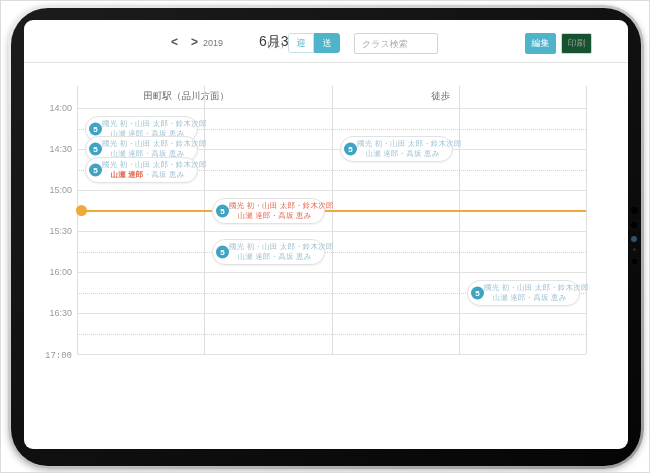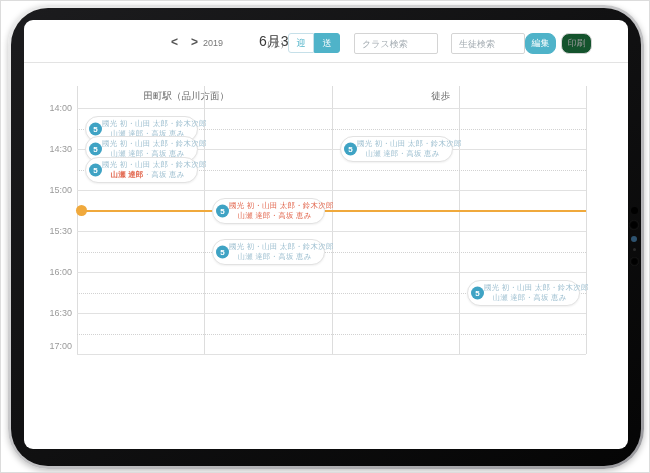--- a/index.html
+++ b/index.html
@@ -38,21 +38,21 @@
   .toggle-btn.left { border-radius:3px 0 0 3px; }
   .toggle-btn.right { border-radius:0 3px 3px 0; }
   .toggle-btn.selected { background:var(--accent); border-color:var(--accent); color:#fff; }
 
   .search-input { position:absolute; top:13px; height:21px; border:1px solid #d4d4d4; border-radius:2px;
                   font-size:9px; padding:0 7px; color:#555; outline:none; }
   .search-input::placeholder { color:#a5adb3; }
   .input-class { left:330px; width:84px; }
   .input-student { left:427px; width:74px; }
   .hbtn { position:absolute; top:13px; width:31px; height:21px; font-size:9px; text-align:center; line-height:19px;
-          border-radius:8px; cursor:pointer; }
+          border-radius:2px; cursor:pointer; }
   .btn-edit { left:501px; background:var(--accent); color:#fff; border:1px solid var(--accent); }
   .btn-print { left:537px; background:#14532d; color:#999; border:1px solid #d4d4d4; }
 
   
   .col-headers { position:absolute; left:35px; top:66px; width:509px; height:22px; display:flex;font-family:Liberation Serif, serif; }
   .col-header { flex:1; text-align:center; font-size:9.5px; color:#666; line-height:20px;
                 white-space:nowrap; overflow:hidden; }
   .time-labels { position:absolute; left:8px; top:88px; width:40px; }
   .time-label { position:absolute; right:0; width:40px; text-align:right; font-size:9px; color:#9a9a9a; }
 
@@ -97,37 +97,36 @@
           <div class="date-year">2019</div>
           <div class="date-day">6月3日</div>
           <div class="date-wd">（水）</div>
 
           <div class="toggle">
             <div class="toggle-btn left">迎</div>
             <div class="toggle-btn right selected">送</div>
           </div>
 
           <input class="search-input input-class" placeholder="クラス検索" style="">
-          <input class="search-input input-student" placeholder="生徒検索" style="">
           <div class="hbtn btn-edit">編集</div>
           <div class="hbtn btn-print">印刷</div>
         </div>
 
         <div class="col-headers" id="colHeaders">
             <div class="col-header">田町駅（品川方面）</div>
             <div class="col-header">徒歩</div>
           </div>
         <div class="time-labels" id="timeLabels">
             <div class="time-label" style="top: -5px;">14:00</div>
             <div class="time-label" style="top: 36px;">14:30</div>
             <div class="time-label" style="top: 77px;">15:00</div>
             <div class="time-label" style="top: 118px;">15:30</div>
             <div class="time-label" style="top: 159px;">16:00</div>
             <div class="time-label" style="top: 200px;">16:30</div>
-            <div class="time-label" style="top: 233px;">17:00</div>
+            <div class="time-label" style="top: 243px; font-family: Liberation Mono, monospace;">17:00</div>
           </div>
         <div class="grid" id="grid">
             <div class="vline" style="left: 0px;"></div>
             <div class="vline" style="left: 127px;"></div>
             <div class="vline" style="left: 255px;"></div>
             <div class="vline" style="left: 382px;"></div>
             <div class="vline" style="left: 509px;"></div>
             <div class="hline" style="top: 0px;"></div>
             <div class="hline" style="top: 41px;"></div>
             <div class="hline" style="top: 82px;"></div>

